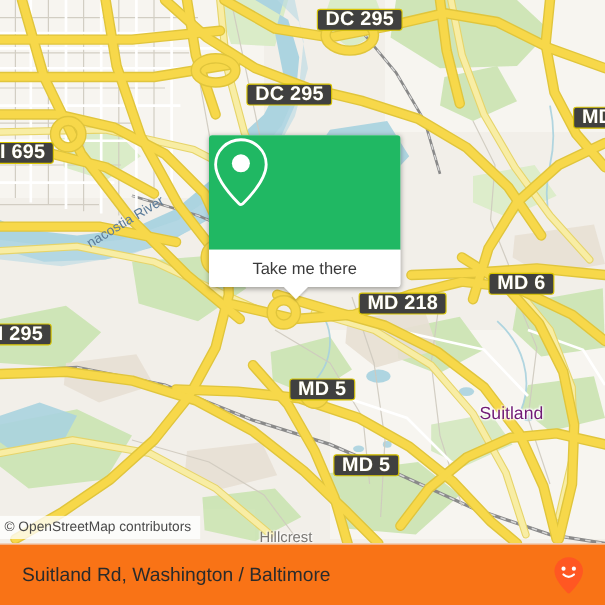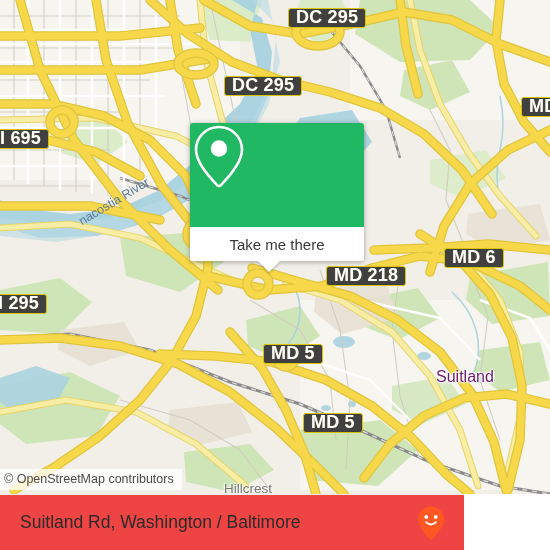--- a/index.html
+++ b/index.html
@@ -99,22 +99,22 @@
     background: rgba(255,255,255,.78);
     color: #4b4b4b;
     font-size: 12.5px;
     padding: 3px 8px 4px 4px;
     white-space: nowrap;
   }
 
   
   .footer {
     position: absolute;
-    left: 0; top: 494px; width: 464px; height: 56px;
-    background: #ef4444;
+    left: 0; top: 494px; width: 550px; height: 56px;
+    background: #f97316;
     display: flex; align-items: center;
     border-top: 1px solid #ececec;
   }
   .footer-title {
     margin-left: 20px;
     color: #2b2b2b;
     font-size: 17.5px;
     white-space: nowrap;
   }
   .brand {
@@ -328,21 +328,21 @@
     <div class="shield" style="left:224px;top:76px;">DC 295</div>
     <div class="shield" style="left:-8px;top:129px;">I 695</div>
     <div class="shield" style="left:-10px;top:294px;">I 295</div>
     <div class="shield" style="left:521px;top:97px;">MD 337</div>
     <div class="shield" style="left:444px;top:248px;">MD 6</div>
     <div class="shield" style="left:290px;top:266px;margin-left:36px;">MD 218</div>
     <div class="shield" style="left:263px;top:344px;">MD 5</div>
     <div class="shield" style="left:303px;top:413px;">MD 5</div>
 
     <div class="place-label" style="left:436px;top:368px;">Suitland</div>
-    <div class="place-sub" style="left:224px;top:481px;">Hillcrest</div>
+    <div class="place-sub" style="left:236px;top:481px;">Hillcrest</div>
     <div class="water-label" style="left:80px;top:215px;">nacostia River</div>
 
     <div class="popup">
       <div class="popup-head">
         <svg width="58" height="66" viewBox="0 0 58 66">
           <path d="M29 4 C16.3 4 6 14.1 6 26.6 C6 39.5 20.5 55.4 27.3 62.3 C28.2 63.2 29.8 63.2 30.7 62.3 C37.5 55.4 52 39.5 52 26.6 C52 14.1 41.7 4 29 4 Z" fill="none" stroke="#ffffff" stroke-width="2.6"></path>
           <circle cx="29" cy="25.5" r="8.2" fill="#ffffff"></circle>
         </svg>
       </div>
       <div class="popup-foot">

